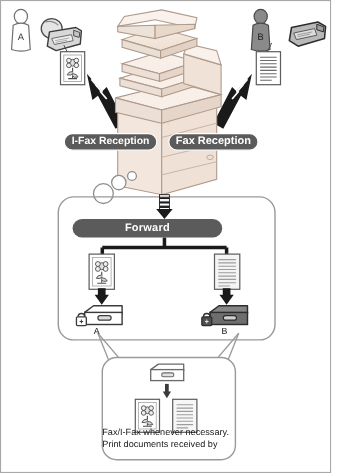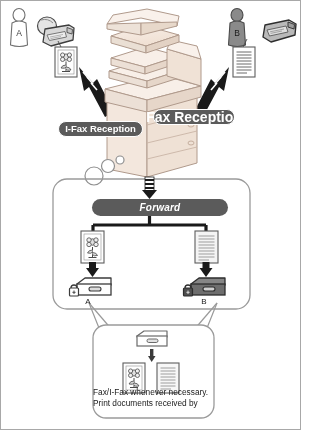--- a/index.html
+++ b/index.html
@@ -21,24 +21,24 @@
     border-radius:9px;
     font-weight:bold;
     text-align:center;
     white-space:nowrap;
     box-sizing:border-box;
     border:1.5px solid #ffffff;
     line-height:1;
     display:flex;align-items:center;justify-content:center;
   }
   #pill-ifax{left:57px;top:120px;width:85px;height:16px;font-size:9.5px;}
-  #pill-fax{left:152px;top:108px;width:82px;height:16px;font-size:14px;}
+  #pill-fax{left:152px;top:120px;width:82px;height:16px;font-size:10px;}
   #pill-forward{
-    left:91px;top:198px;width:136px;height:17px;
-    border-radius:9px;border:none;font-size:10px;letter-spacing:.2px;font-style:italic;
+    left:65px;top:198px;width:136px;height:17px;
+    border-radius:9px;border:none;font-size:10px;letter-spacing:.2px;
   }
 
   
   #caption{
     position:absolute;left:92px;top:386px;width:124px;
     font-size:8.3px;color:#1a1a1a;line-height:1.35;
     text-align:left;
   }
   #caption div{white-space:nowrap;}
 

